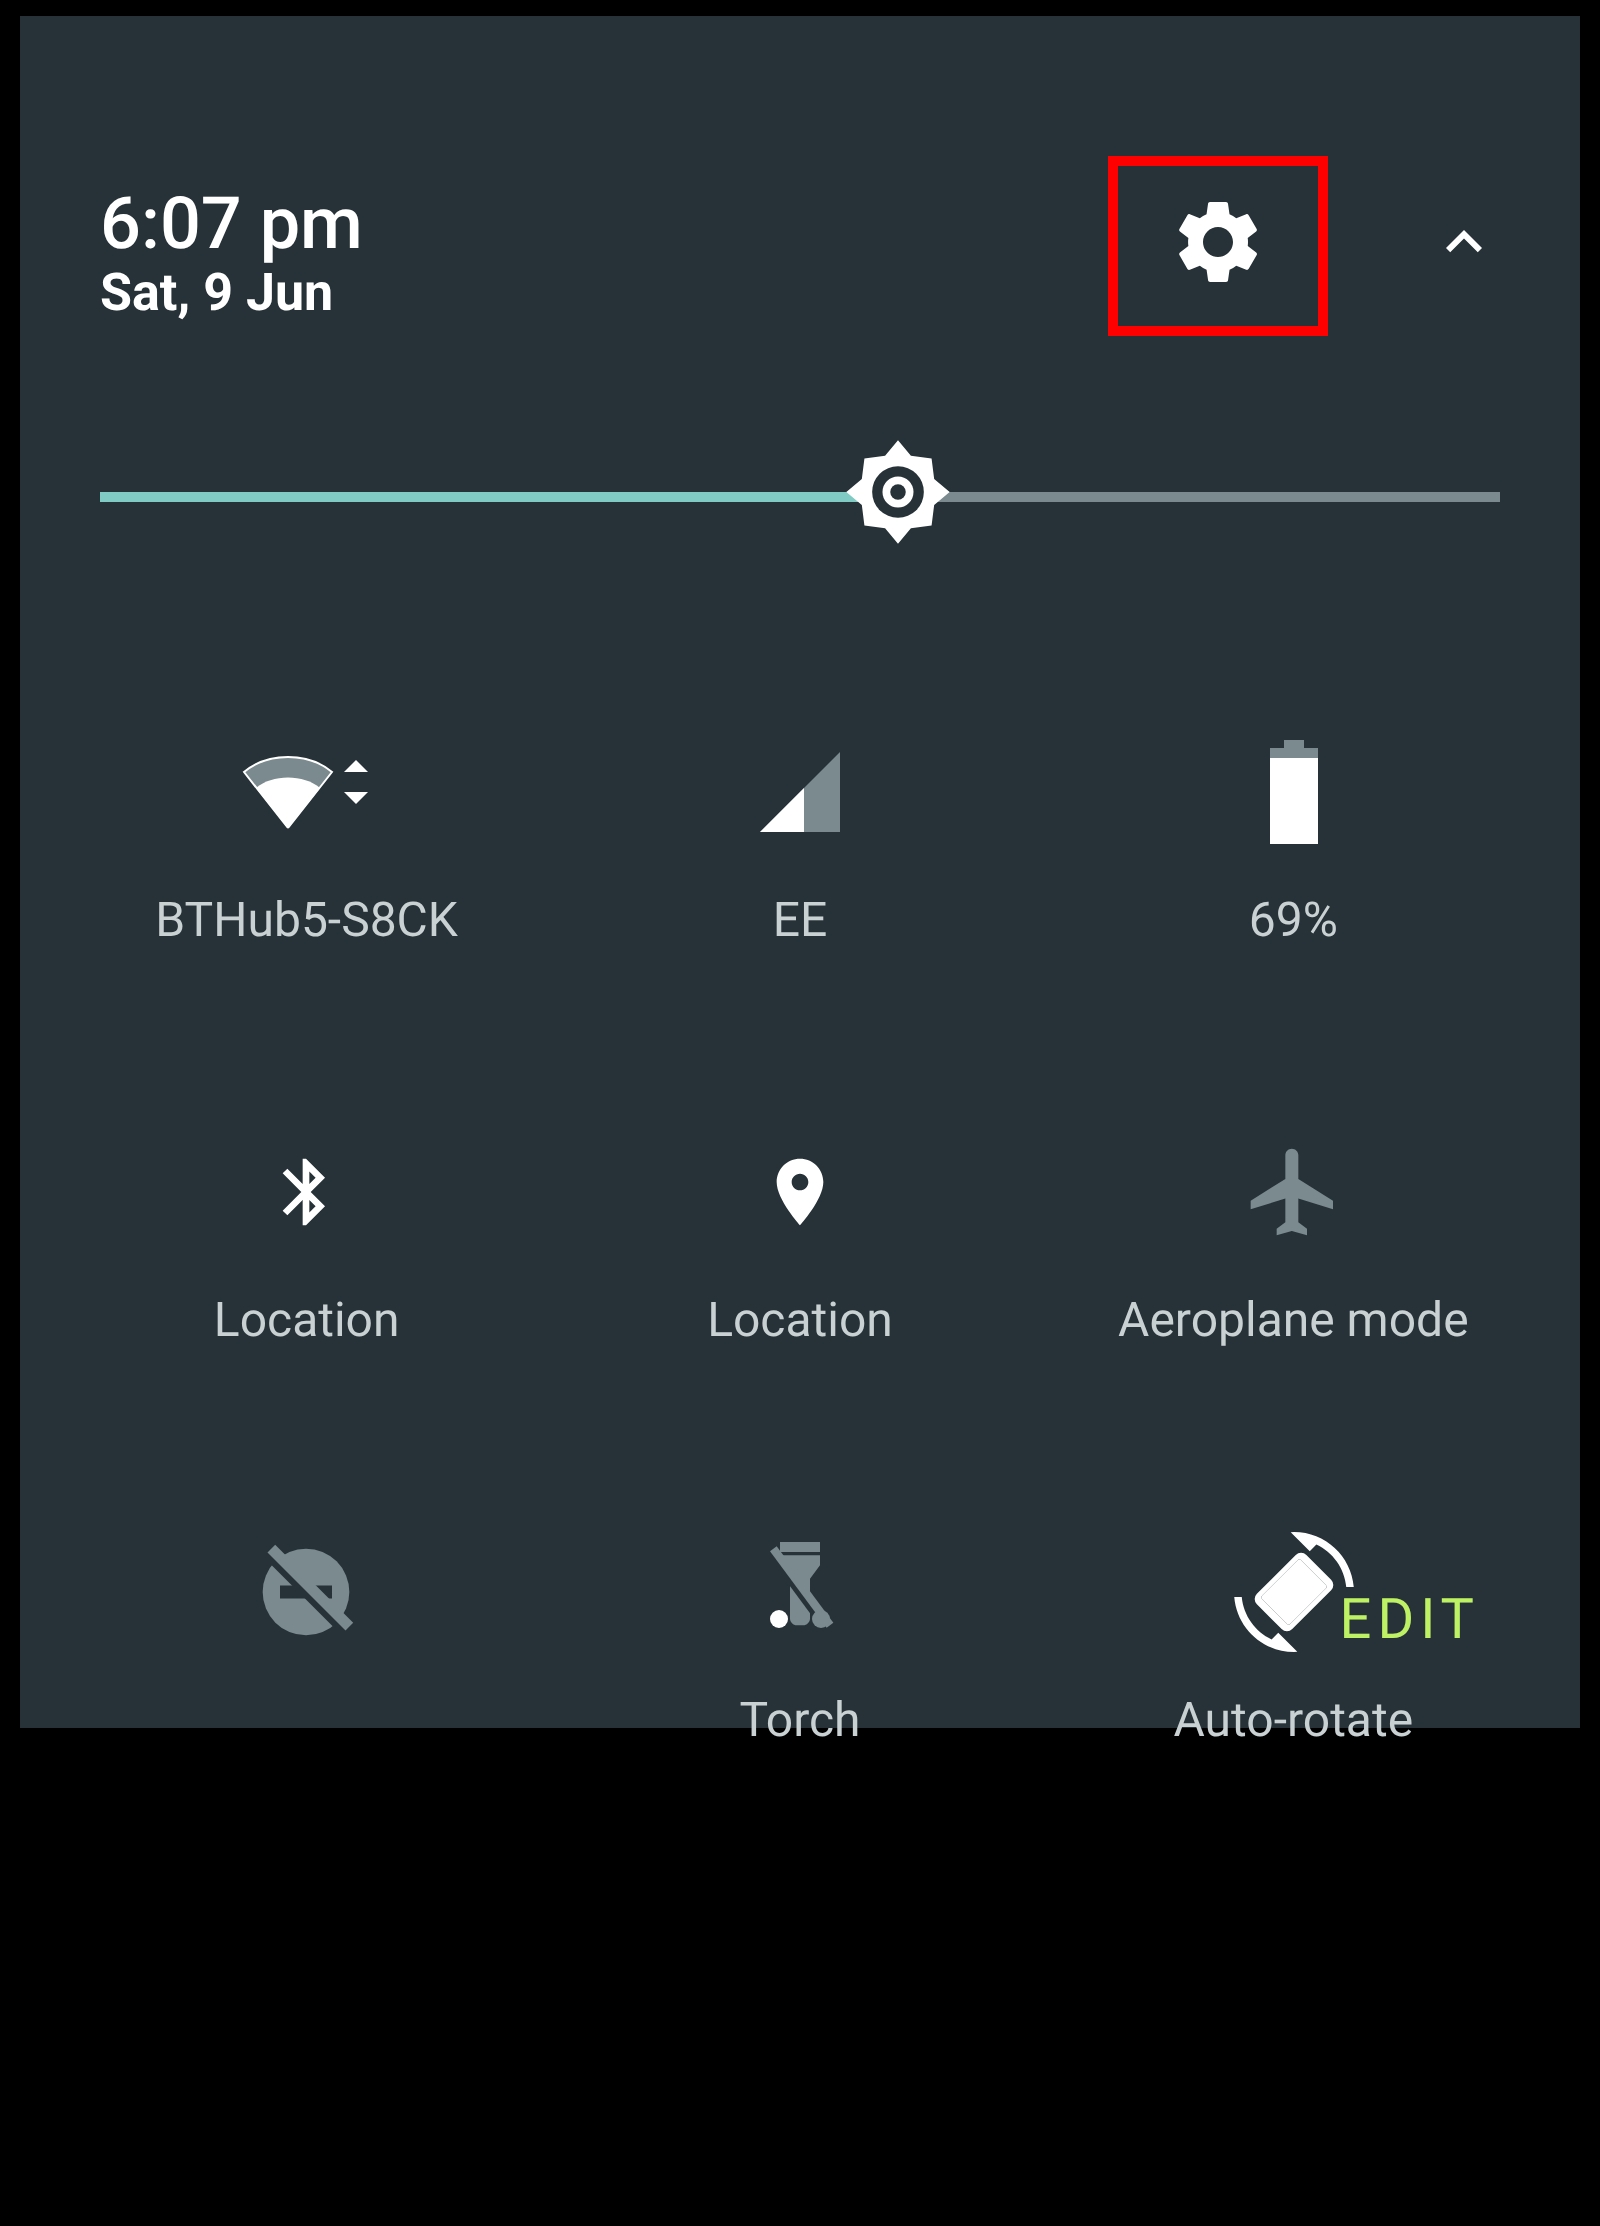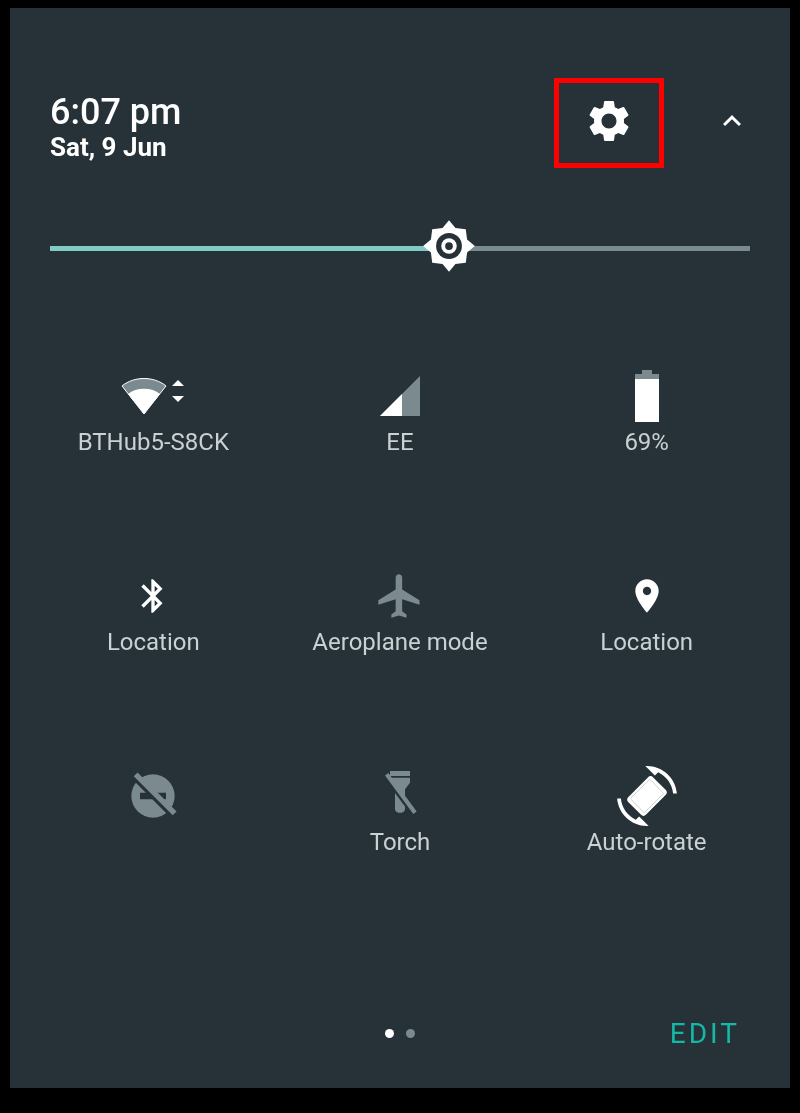--- a/index.html
+++ b/index.html
@@ -11,21 +11,21 @@
       width: 800px;
       height: 1113px;
       background: #000;
       font-family: Roboto, "Helvetica Neue", Arial, sans-serif;
       color: #fff;
       overflow: hidden;
       position: relative;
     }
     .panel {
       width: 780px;
-      height: 1080px;
+      height: 856px;
       margin: 8px 10px;
       background: #263238;
       position: relative;
       padding: 0;
     }
     .header {
       display: flex;
       align-items: center;
       padding: 80px 40px 0 40px;
       position: relative;
@@ -107,20 +107,21 @@
       padding-top: 20px;
       cursor: pointer;
     }
     .tile-icon {
       height: 60px;
       display: flex;
       align-items: center;
       justify-content: center;
     }
     .tile-label {
+      margin-top: 18px;
       font-size: 24px;
       color: #c9d1d3;
       text-align: center;
     }
     .footer {
       position: absolute;
       bottom: 30px;
       left: 0;
       right: 0;
       display: flex;
@@ -140,21 +141,21 @@
       height: 9px;
       border-radius: 50%;
     }
     .dot.active { background: #fff; }
     .dot.inactive { background: #7a8a8f; }
     .edit-btn {
       position: absolute;
       right: 50px;
       font-size: 28px;
       letter-spacing: 3px;
-      color: #14b8a6;
+      color: #bef264;
       cursor: pointer;
       font-weight: 400;
     }
   </style>
 </head>
 <body>
 
 <div class="panel">
 
   <div class="header">
@@ -245,37 +246,37 @@
             <path d="M17.71 7.71L12 2h-1v7.59L6.41 5 5 6.41 10.59 12 5 17.59 6.41 19 11 14.41V22h1l5.71-5.71L13.41 12l4.3-4.29zM13 5.83l1.88 1.88L13 9.59V5.83zm1.88 10.46L13 18.17v-3.76l1.88 1.88z"></path>
           </svg>
         </span>
       </div>
       <div class="tile-label">Location</div>
     </div>
 
     <div class="tile">
       <div class="tile-icon">
         <span>
+          <svg width="40" height="52" viewBox="0 0 24 24" fill="#fff">
+            <path d="M12 2C8.13 2 5 5.13 5 9c0 5.25 7 13 7 13s7-7.75 7-13c0-3.87-3.13-7-7-7zm0 9.5c-1.38 0-2.5-1.12-2.5-2.5s1.12-2.5 2.5-2.5 2.5 1.12 2.5 2.5-1.12 2.5-2.5 2.5z"></path>
+          </svg>
+        </span>
+      </div>
+      <div class="tile-label">Location</div>
+    </div>
+
+    <div class="tile">
+      <div class="tile-icon">
+        <span>
           <svg width="52" height="52" viewBox="0 0 24 24" fill="#7a8a8f">
             <path d="M21 16v-2l-8-5V3.5c0-.83-.67-1.5-1.5-1.5S10 2.67 10 3.5V9l-8 5v2l8-2.5V19l-2 1.5V22l3.5-1 3.5 1v-1.5L13 19v-5.5l8 2.5z"></path>
           </svg>
         </span>
       </div>
       <div class="tile-label">Aeroplane mode</div>
-    </div>
-
-    <div class="tile">
-      <div class="tile-icon">
-        <span>
-          <svg width="40" height="52" viewBox="0 0 24 24" fill="#fff">
-            <path d="M12 2C8.13 2 5 5.13 5 9c0 5.25 7 13 7 13s7-7.75 7-13c0-3.87-3.13-7-7-7zm0 9.5c-1.38 0-2.5-1.12-2.5-2.5s1.12-2.5 2.5-2.5 2.5 1.12 2.5 2.5-1.12 2.5-2.5 2.5z"></path>
-          </svg>
-        </span>
-      </div>
-      <div class="tile-label">Location</div>
     </div>
 
     <div class="tile">
       <div class="tile-icon">
         <span>
           <svg width="52" height="52" viewBox="0 0 24 24" fill="#7a8a8f">
             <circle cx="12" cy="12" r="10"></circle>
             <rect x="6" y="10.5" width="12" height="3" fill="#263238"></rect>
             <line x1="3" y1="3" x2="21" y2="21" stroke="#263238" stroke-width="2.5"></line>
             <line x1="4" y1="2" x2="22" y2="20" stroke="#7a8a8f" stroke-width="2.5"></line>

